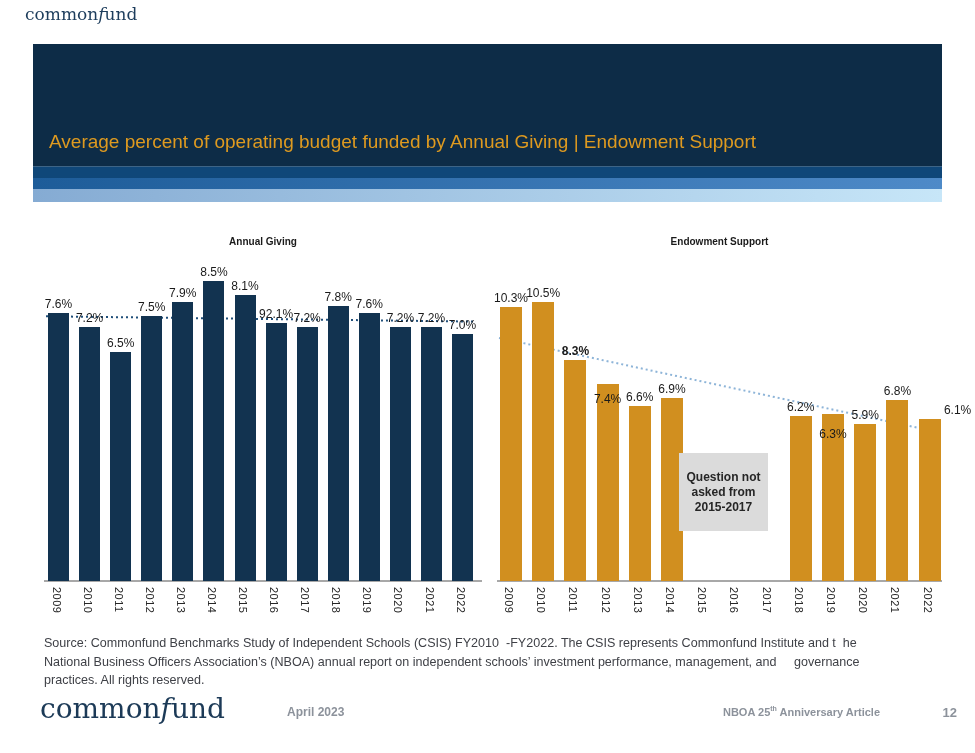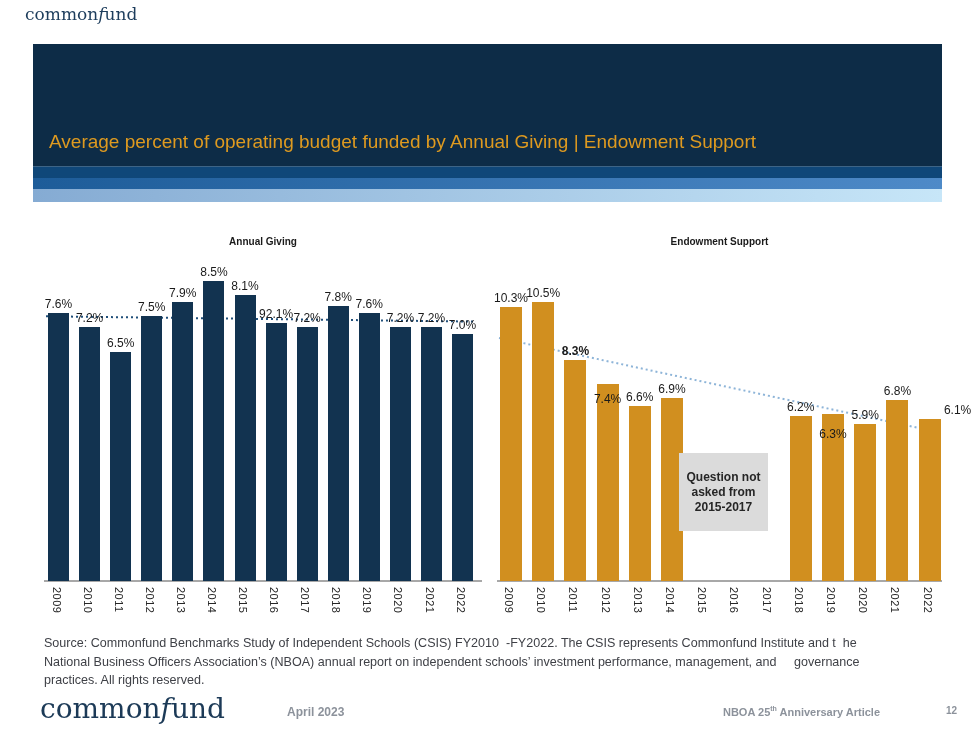--- a/index.html
+++ b/index.html
@@ -61,21 +61,21 @@
   .source div { white-space:pre; }
 
   
   .f-logo { position:absolute; left:40px; top:692px; font-family:"DejaVu Serif", serif;
             font-size:28px; color:#1C3A57; }
   .f-date { position:absolute; left:287px; top:705px; font-size:12px; font-weight:bold;
             color:#8C929B; }
   .f-article { position:absolute; right:95px; top:705px; font-size:11px; font-weight:bold;
                color:#8C929B; white-space:pre; }
   .f-article sup { font-size:7px; }
-  .f-page { position:absolute; right:18px; top:705px; font-size:10px; font-weight:bold;
+  .f-page { position:absolute; right:18px; top:705px; font-size:13px; font-weight:bold;
             color:#8C929B; }
 </style>
 </head>
 <body>
 
 <div class="slide">
 
   <div class="top-logo"><span>common</span><span class="logo-f">f</span><span>und</span></div>
 
   <div class="header">

